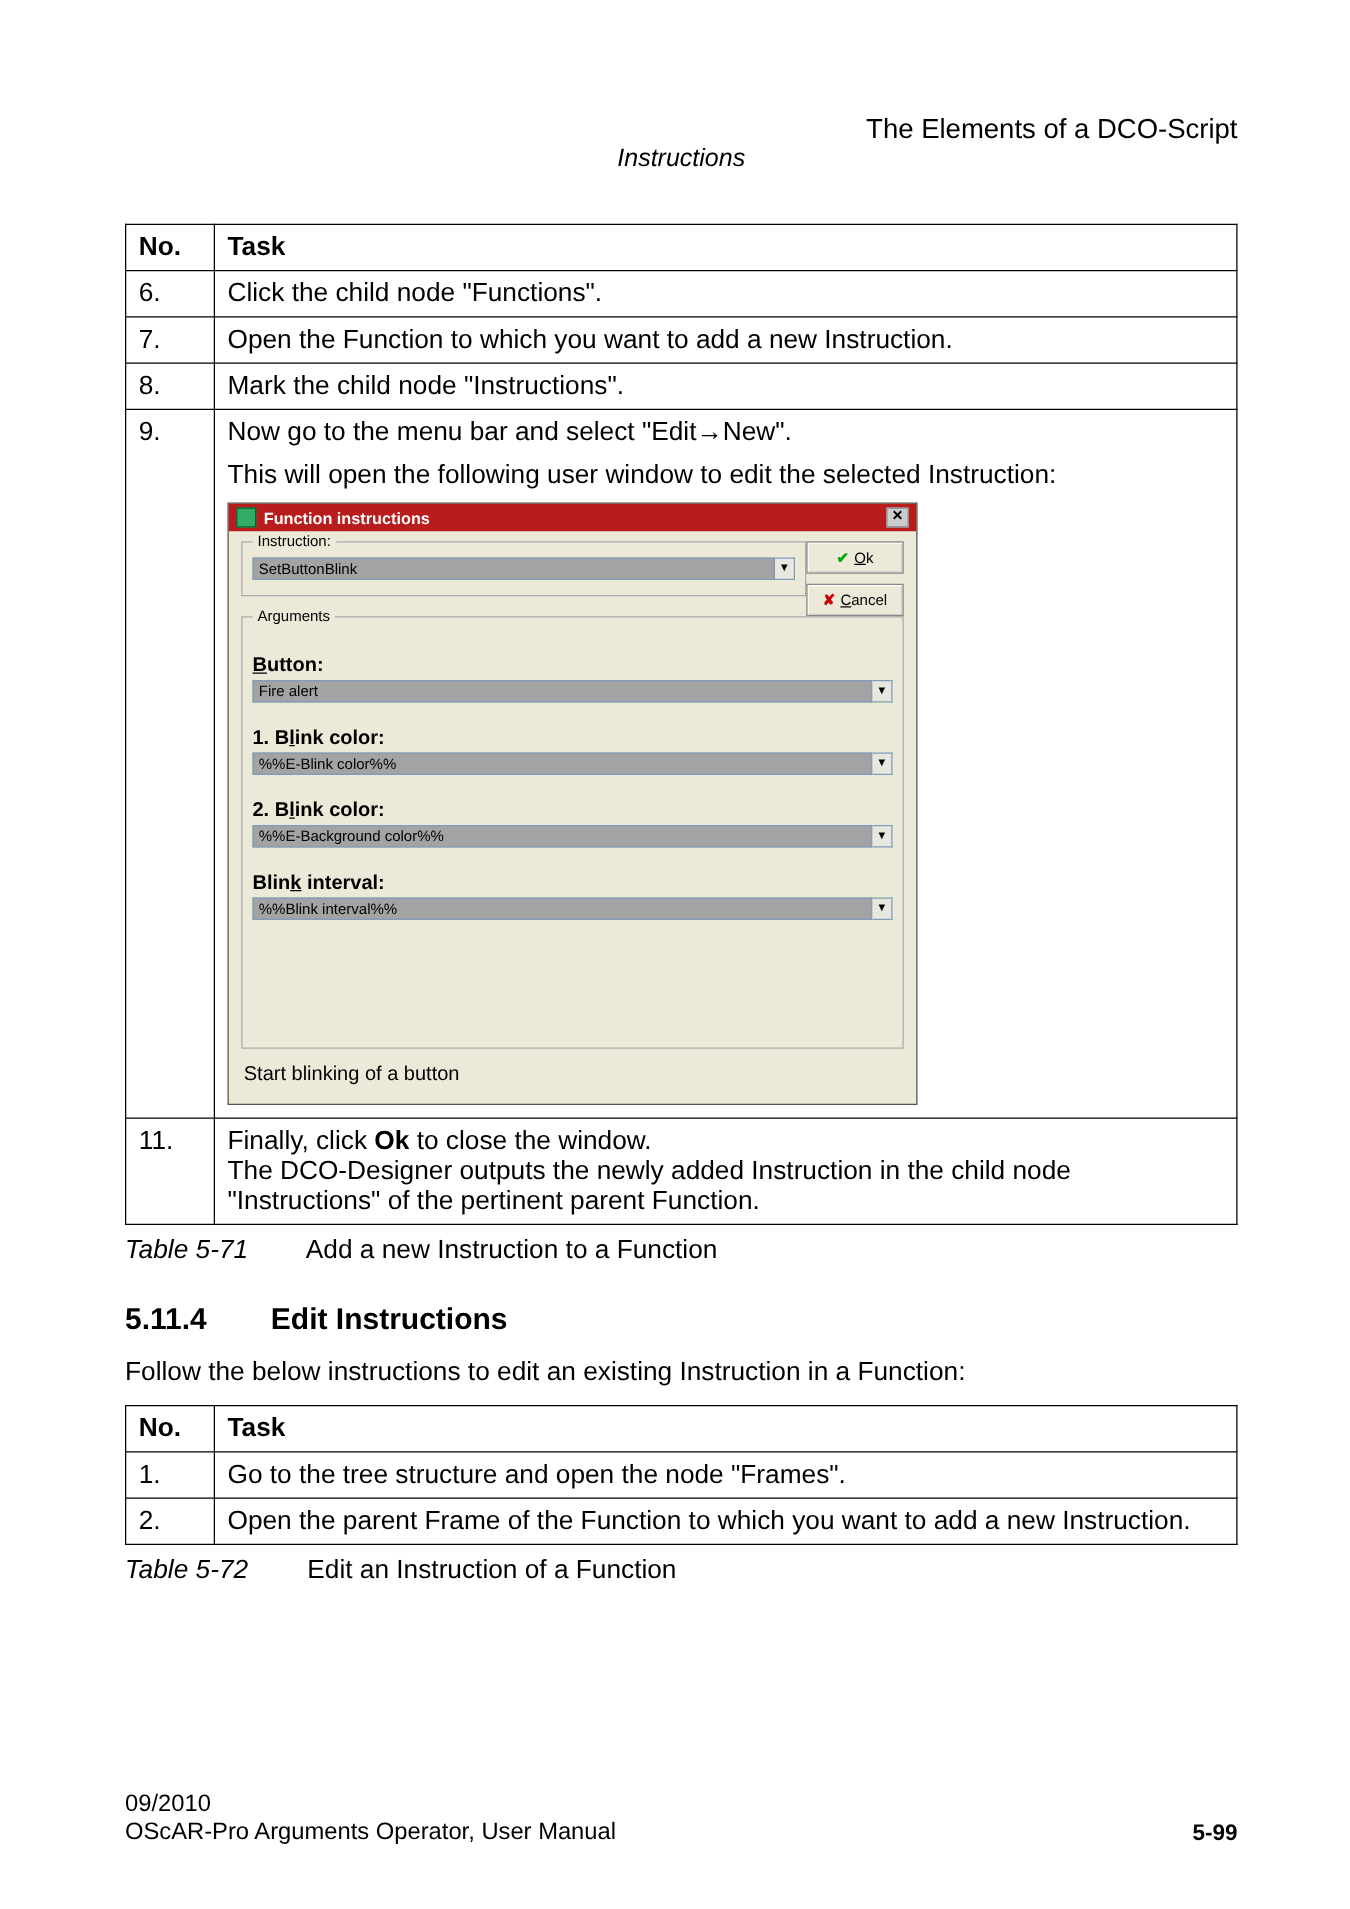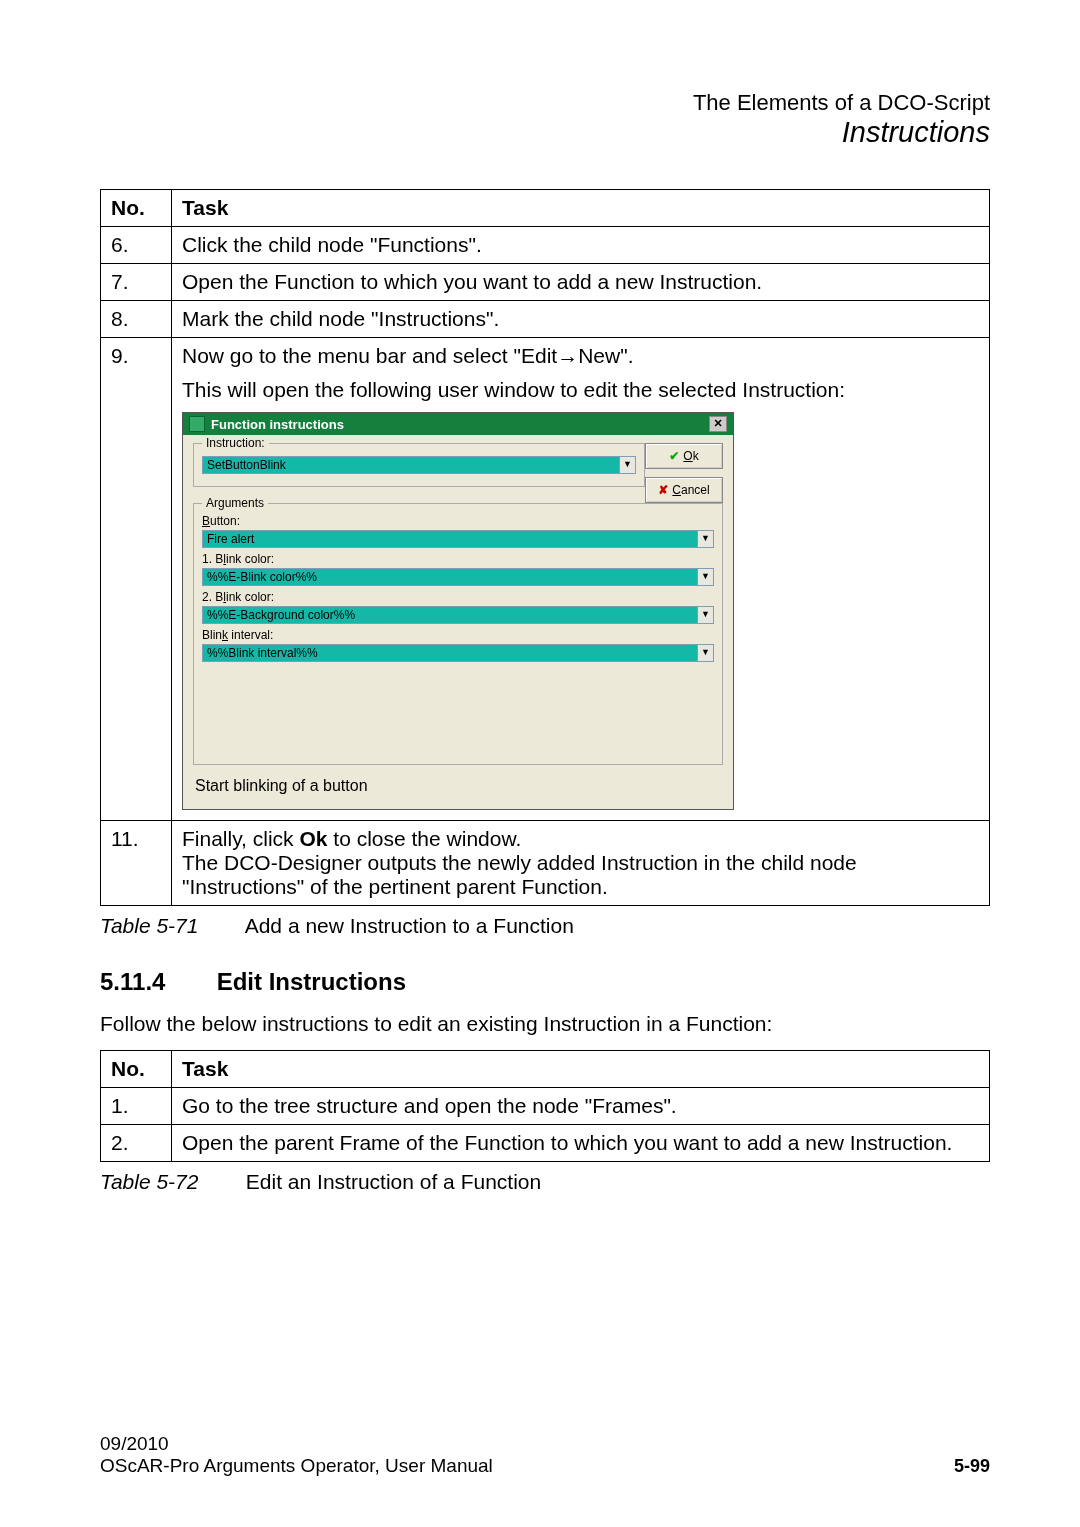--- a/index.html
+++ b/index.html
@@ -8,21 +8,21 @@
     min-height: 1527px;
     background: #fff;
     font-family: Arial, Helvetica, sans-serif;
     color: #000;
     position: relative;
     box-sizing: border-box;
     padding: 90px 90px 60px 100px;
   }
   .hdr { text-align: right; margin-bottom: 40px; }
   .hdr .t1 { font-size: 22px; }
-  .hdr .t2 { font-size: 29px; font-style: italic; }
+  .hdr .t2 { font-size: 20px; font-style: italic; text-align: center; }
 
   table.tasks { width: 100%; border-collapse: collapse; }
   table.tasks th, table.tasks td {
     border: 1px solid #000;
     padding: 6px 10px;
     font-size: 21px;
     text-align: left;
     vertical-align: top;
   }
   table.tasks th { font-weight: bold; }
@@ -35,21 +35,21 @@
     width: 550px;
     border: 1px solid #555;
     background: #ece9d8;
     font-family: Tahoma, Arial, sans-serif;
     font-size: 12px;
     color: #000;
     margin-top: 6px;
     margin-bottom: 4px;
   }
   .dlg-title {
-    background: #15803d;
+    background: #b91c1c;
     color: #fff;
     font-weight: bold;
     padding: 3px 6px;
     display: flex;
     align-items: flex-end;
     justify-content: space-between;
     font-size: 13px;
   }
   .dlg-title .ticon {
     display: inline-block; width: 14px; height: 14px;
@@ -80,21 +80,21 @@
   .grp1 { display: flex; align-items: flex-start; }
   .grp1 .fields { flex: 1; }
   .combo {
     display: flex;
     margin-top: 2px;
     margin-bottom: 4px;
   }
   .combo input {
     flex: 1;
     border: 1px solid #7f9db9;
-    background: #14b8a6;
+    background: #a3a3a3;
     font-size: 12px;
     padding: 1px 4px;
     height: 18px;
     box-sizing: border-box;
     font-family: Tahoma, Arial, sans-serif;
   }
   .combo .dd {
     width: 16px; height: 18px;
     border: 1px solid #7f9db9;
     border-left: none;
@@ -112,21 +112,21 @@
     height: 24px;
     display: flex;
     align-items: center;
     justify-content: center;
     gap: 4px;
     box-shadow: 1px 1px 0 #fff inset, -1px -1px 0 #ccc inset;
   }
   .winbtn .g { color: #0a0; font-weight: bold; }
   .winbtn .r { color: #c00; font-weight: bold; }
   .winbtn .u { text-decoration: underline; }
-  .lbl { font-size: 12px; margin-top: 0; }
+  .lbl { font-size: 16px; margin-top: 20px; font-weight: bold; }
   .lbl .u { text-decoration: underline; }
   .grp2 .argspace { height: 90px; }
   .status {
     padding: 4px 2px 8px 2px;
     font-size: 16px;
   }
 
   .caption { font-size: 21px; margin: 8px 0 30px 0; }
   .caption .cap-no { display: inline-block; width: 140px; font-style: italic; }
 

